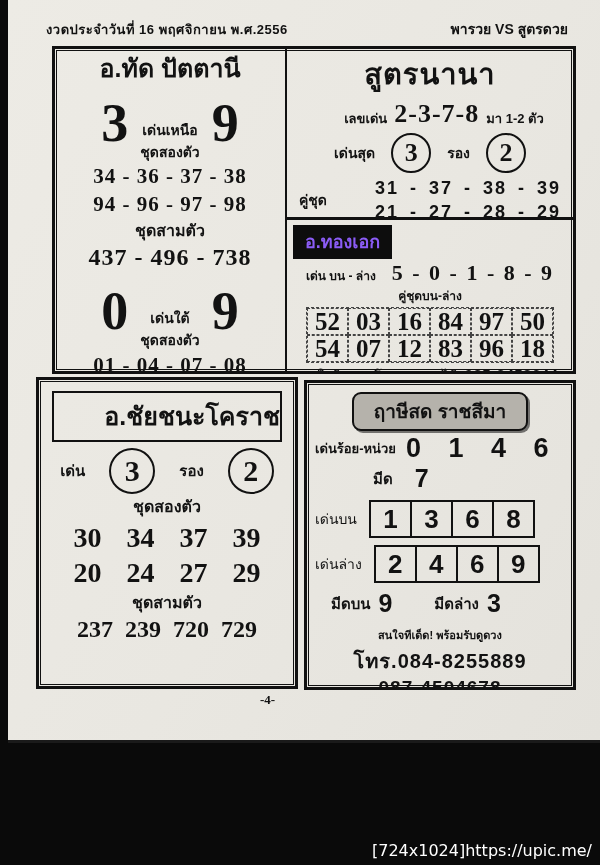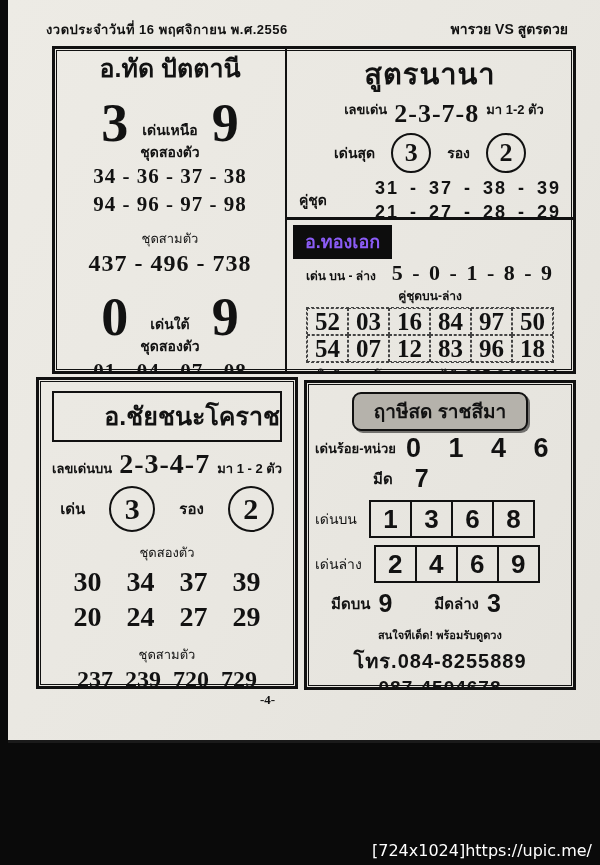--- a/index.html
+++ b/index.html
@@ -19,25 +19,25 @@
   .divider-h{position:absolute;left:232px;right:0;top:168px;height:3px;background:#111;}
   .col-left{position:absolute;left:0;top:0;width:230px;height:100%;text-align:center;}
   .col-right-top{position:absolute;left:232px;top:0;right:0;height:168px;}
   .col-right-bot{position:absolute;left:232px;top:171px;right:0;bottom:0;}
   .serif{font-family:"Liberation Serif","DejaVu Serif",serif;font-weight:bold;}
   .tp-title{font-size:25px;font-weight:bold;margin-top:6px;line-height:1.1;}
   .digit-row{display:flex;justify-content:center;align-items:center;gap:12px;margin-top:0px;}
   .big-digit{font-size:54px;line-height:1.0;}
   .mid-labels{font-size:14px;font-weight:bold;line-height:1.6;margin-top:36px;}
   .pair-line{font-size:21px;line-height:1.3;letter-spacing:1px;}
-  .small-label{font-size:13px;font-weight:normal;margin:10px 0 1px;}
+  .small-label{font-size:16px;font-weight:bold;margin:0 0 1px;}
   .triple-line{font-size:24px;letter-spacing:1px;}
   
   .sn-title{font-size:29px;font-weight:bold;text-align:center;margin-top:2px;letter-spacing:1px;}
-  .den-line{display:flex;align-items:flex-start;justify-content:center;gap:7px;margin-top:2px;padding-left:28px;}
+  .den-line{display:flex;align-items:flex-end;justify-content:center;gap:7px;margin-top:2px;padding-left:28px;}
   .den-label{font-size:13px;font-weight:bold;}
   .den-nums{font-size:26px;letter-spacing:1px;}
   .den-suffix{font-size:13px;font-weight:bold;}
   .circle-row{display:flex;align-items:center;justify-content:center;gap:16px;margin-top:4px;font-size:14px;font-weight:bold;}
   .circle{width:40px;height:40px;border:2.5px solid #111;border-radius:50%;display:flex;align-items:center;justify-content:center;font-size:26px;box-sizing:border-box;}
   .pairset{display:flex;align-items:center;justify-content:center;gap:12px;margin-top:3px;}
   .pairset-label{font-size:14px;font-weight:bold;}
   .pairset-lines{font-size:18px;font-weight:bold;line-height:1.35;letter-spacing:2px;word-spacing:4px;margin-left:36px;}
   
   .te-band{display:inline-block;background:#0d0d0d;color:#8b5cf6;font-size:18px;font-weight:bold;
@@ -176,25 +176,20 @@
         <div class="te-contact">
           <span>สนใจน้อยชุด โทรสอบถามได้</span>
           <span class="te-phone">085-2458644</span>
         </div>
       </div>
     </div>
 
     <div class="dbl ccbox">
       <div class="cc-titlebox">อ.ชัยชนะโคราช</div>
 
-      <div class="cc-den">
-        <span class="den-label">เลขเด่นบน</span>
-        <span class="den-nums serif">2-3-4-7</span>
-        <span class="den-suffix">มา 1 - 2 ตัว</span>
-      </div>
 
       <div class="cc-circles">
         <span>เด่น</span>
         <span class="circle serif">3</span>
         <span>รอง</span>
         <span class="circle serif">2</span>
       </div>
 
       <div class="small-label">ชุดสองตัว</div>
       <div class="cc-two serif">30 34 37 39</div>

